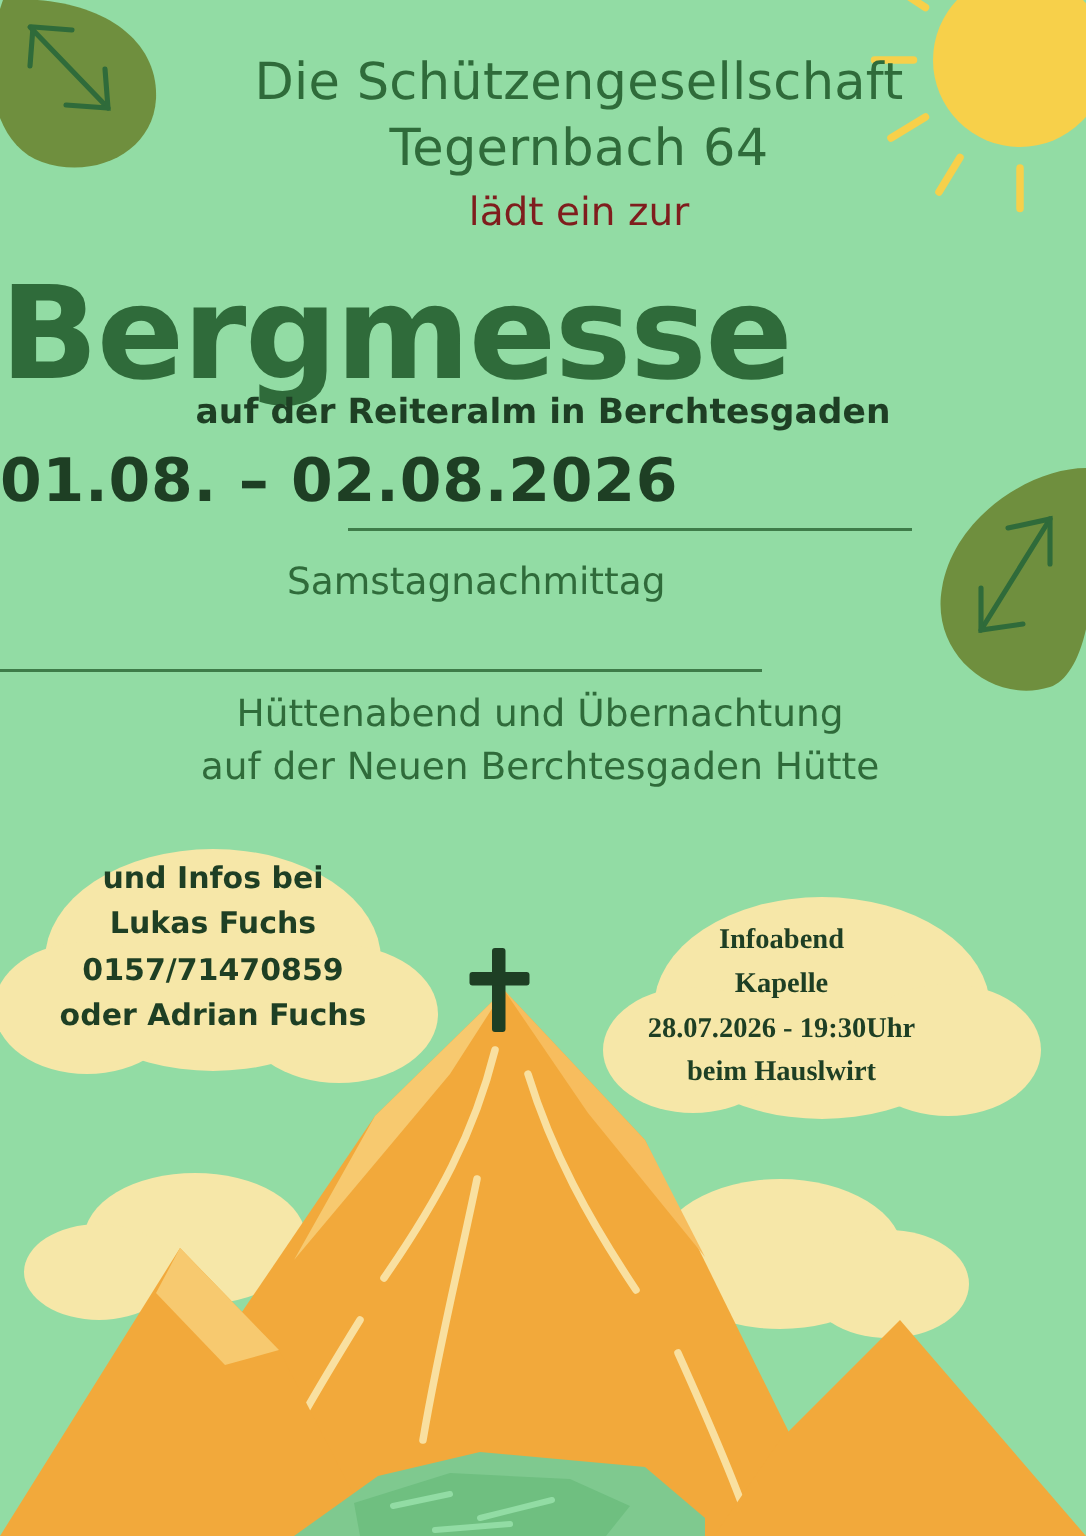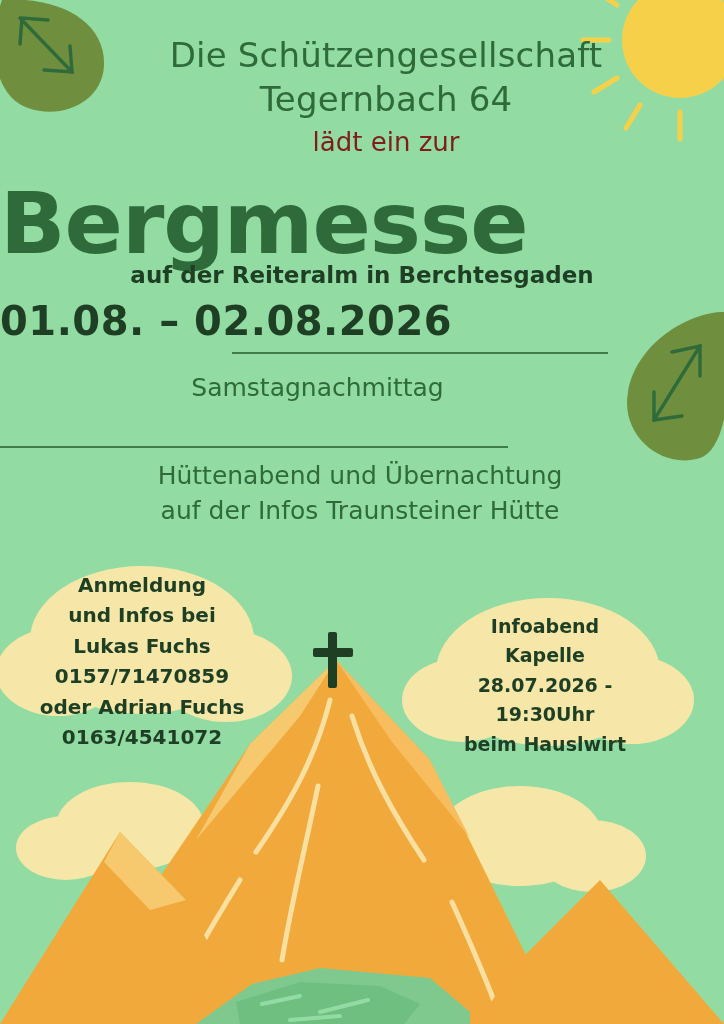--- a/index.html
+++ b/index.html
@@ -133,24 +133,25 @@
   }
   .bubble-left {
     top: 570px;
     left: 36px;
     width: 212px;
     font-size: 20px;
     line-height: 1.52;
   }
   .bubble-right {
     top: 612px;
-    left: 430px;
+    left: 406px;
     width: 230px;
     font-size: 19px;
     line-height: 1.55;
+    font-family: Liberation Serif, serif;
   }
 </style>
 </head>
 <body>
 
 <div class="poster">
 
   <div class="art">
     <svg width="724" height="1024" viewBox="0 0 724 1024" xmlns="http://www.w3.org/2000/svg">
 
@@ -259,30 +260,28 @@
     <div class="rule rule-top"></div>
 
     <div class="block-a">
       <div>Samstagnachmittag</div>
     </div>
 
     <div class="rule rule-bottom"></div>
 
     <div class="block-b">
       <div>Hüttenabend und Übernachtung</div>
-      <div>auf der Infos Traunsteiner Hütte</div>
+      <div>auf der Neuen Berchtesgaden Hütte</div>
     </div>
 
     <div class="bubble-text bubble-left">
-      <div>Anmeldung</div>
       <div>und Infos bei</div>
       <div>Lukas Fuchs</div>
       <div>0157/71470859</div>
       <div>oder Adrian Fuchs</div>
-      <div>0163/4541072</div>
     </div>
 
     <div class="bubble-text bubble-right">
       <div>Infoabend</div>
       <div>Kapelle</div>
       <div>28.07.2026 - 19:30Uhr</div>
       <div>beim Hauslwirt</div>
     </div>
 
   </div>

